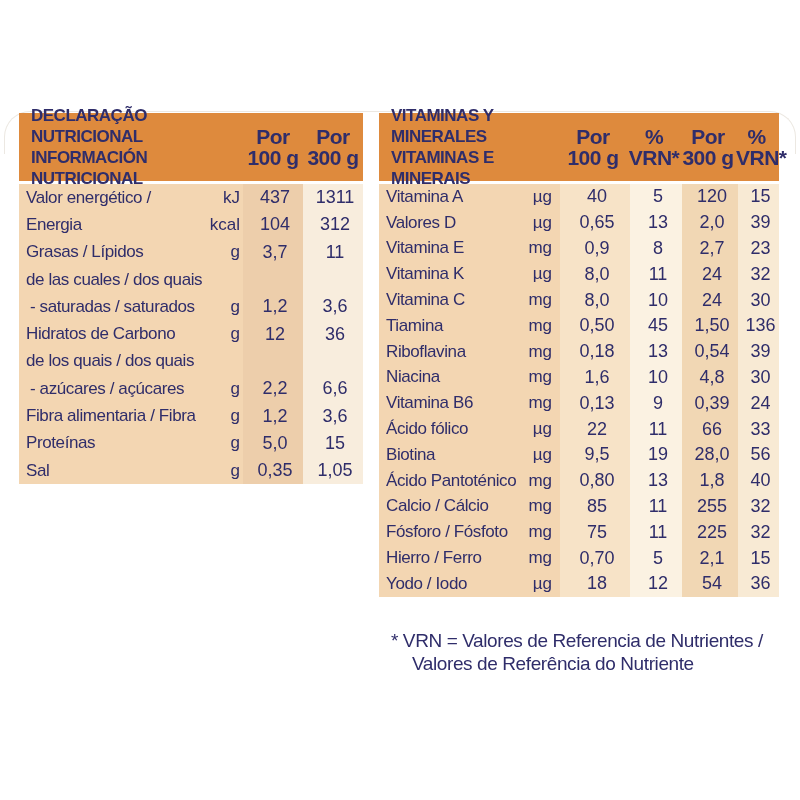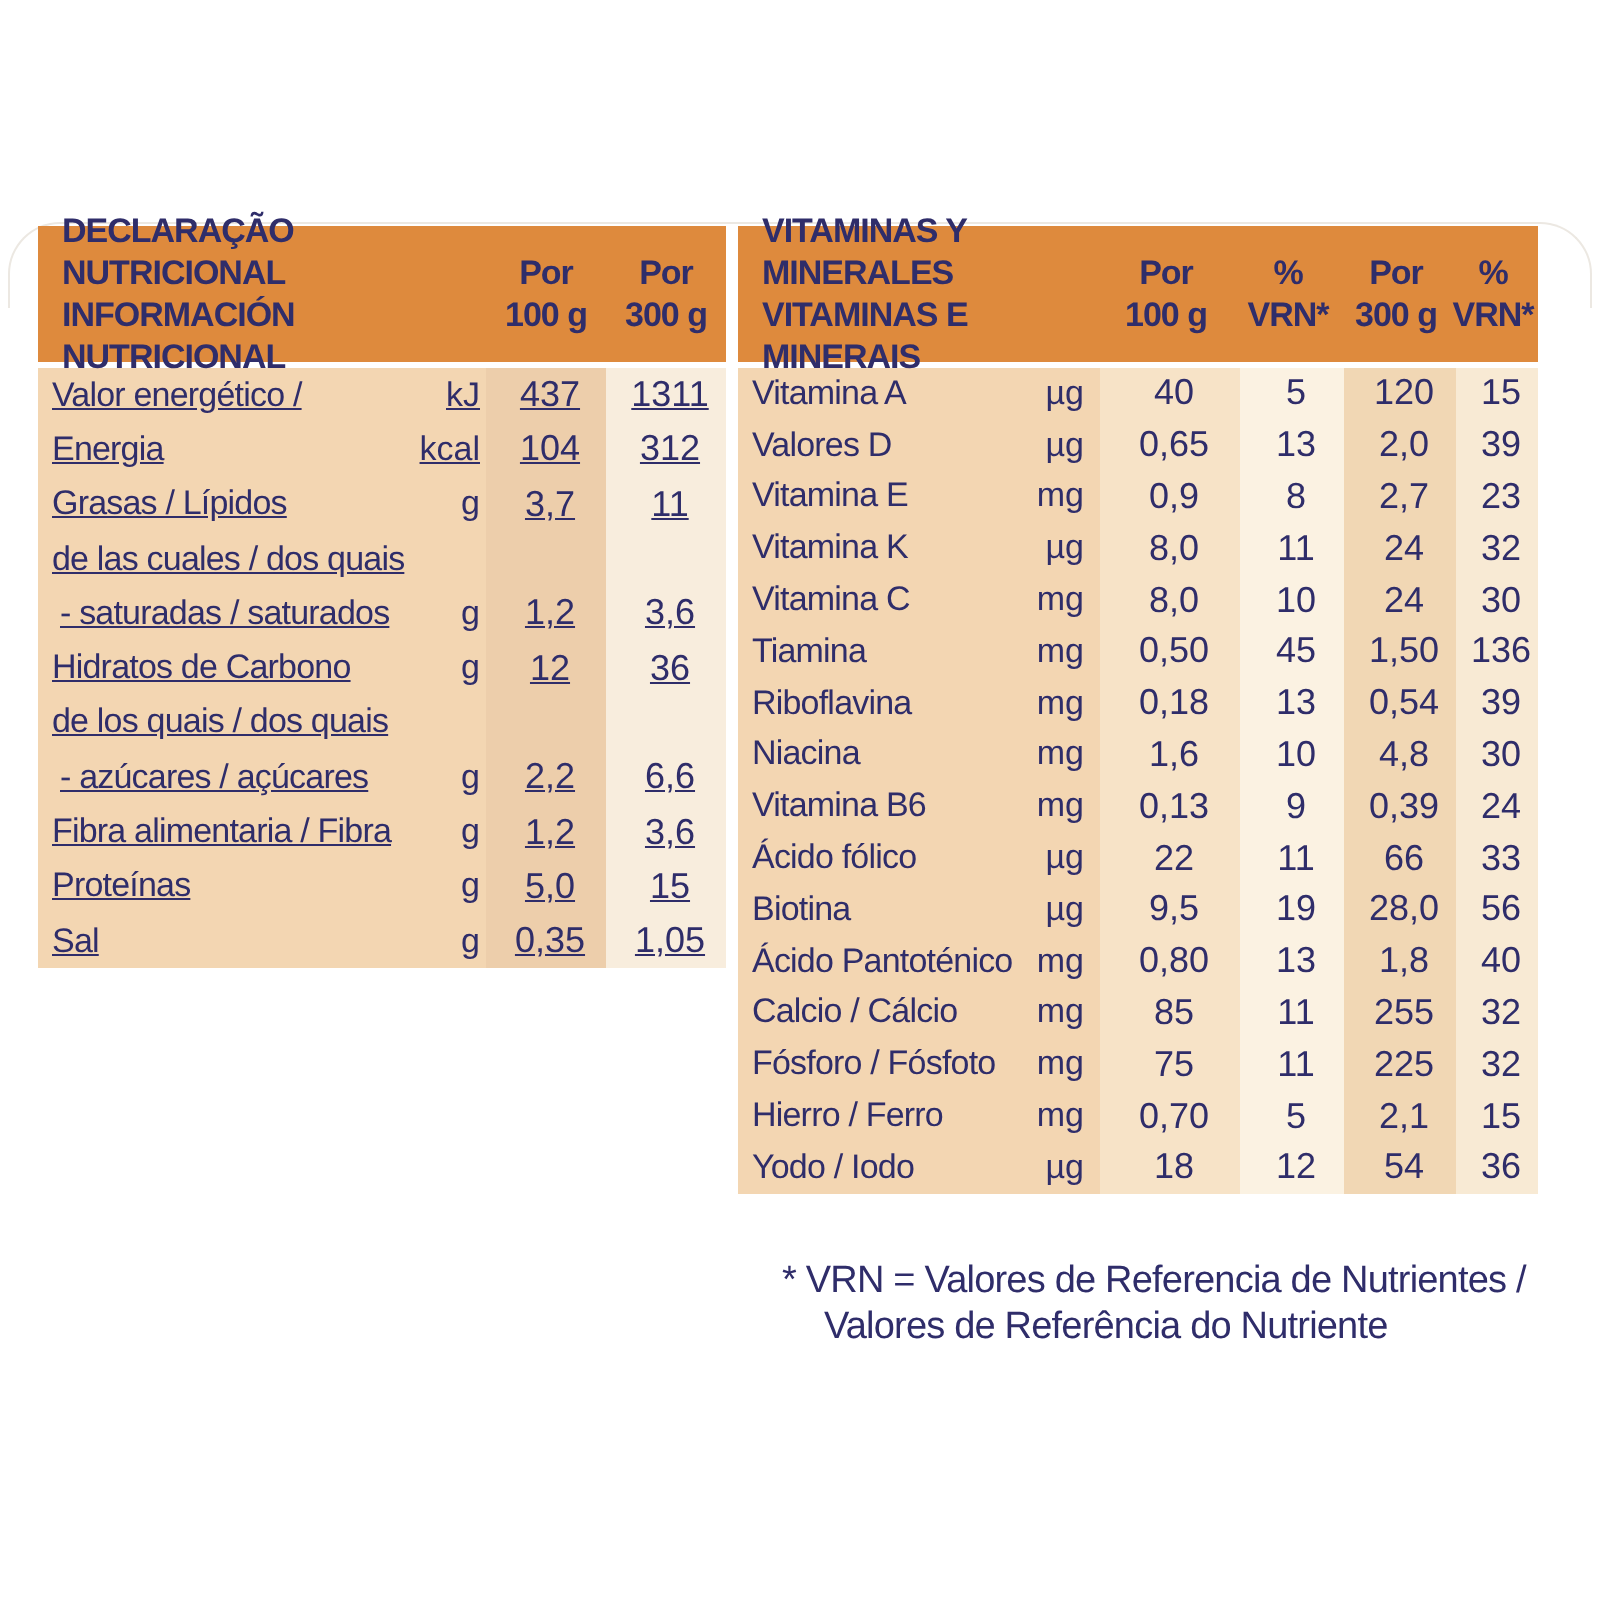--- a/index.html
+++ b/index.html
@@ -10,51 +10,51 @@
     overflow:hidden;
   }
   .card-edge{
     position:absolute;left:4px;right:4px;top:111px;height:42px;
     border:1px solid #ECE8E2;border-bottom:none;
     border-radius:26px 26px 0 0;
     pointer-events:none;
   }
   .ntable{position:absolute;top:113px;}
   .ntable.left{left:19px;width:344px;}
-  .ntable.right{left:369px;width:400px;}
+  .ntable.right{left:379px;width:400px;}
 
   .thead{
     background:var(--header_bg,#DE8A3D);
     height:68px;display:flex;align-items:center;
     font-weight:bold;letter-spacing:-0.5px;
   }
   .thead .title{
     font-size:17px;line-height:21px;padding-left:12px;
     text-transform:none;
   }
   .left .thead .title{width:212px;}
   .right .thead .title{width:167px;}
   .colhead{
-    font-size:17px;line-height:21px;text-align:center;flex:0 0 auto;
+    font-size:21px;line-height:21px;text-align:center;flex:0 0 auto;
   }
   .left .colhead{width:60px;}
   .right .colhead.w1{width:70px;}
   .right .colhead.w2{width:52px;}
   .right .colhead.w3{width:56px;}
   .right .colhead.w4{width:41px;}
 
   table{
     border-collapse:separate;border-spacing:0;table-layout:fixed;
     margin-top:3px;width:100%;
   }
   td{
     padding:0;vertical-align:middle;white-space:nowrap;
     font-size:18px;
   }
-  .left td{height:27.3px;text-decoration:underline;}
+  .left td{height:27.3px;}
   .right td{height:25.8px;}
   td.lbl{
     background:var(--body_bg,#F3D6B2);
     font-size:17px;letter-spacing:-0.4px;
     padding-left:7px;overflow:hidden;
   }
   .right td.lbl{}
   td.unit{
     background:var(--body_bg,#F3D6B2);
     font-size:17px;text-align:right;padding-right:3px;

